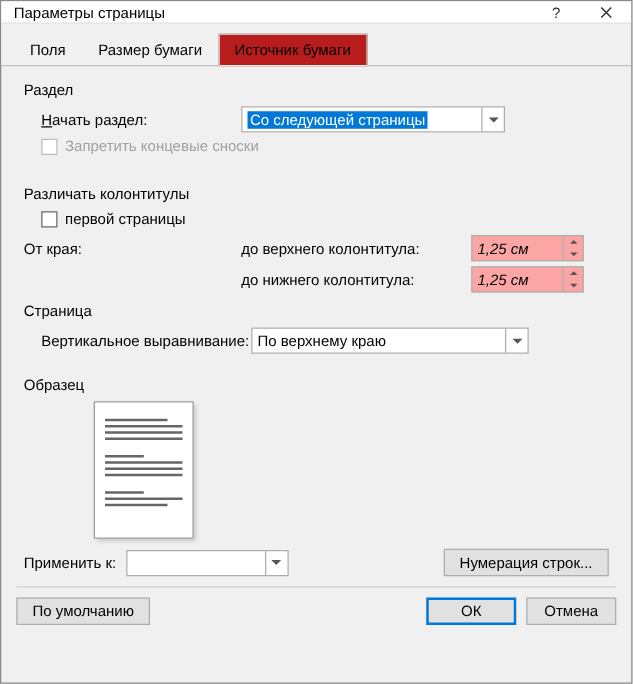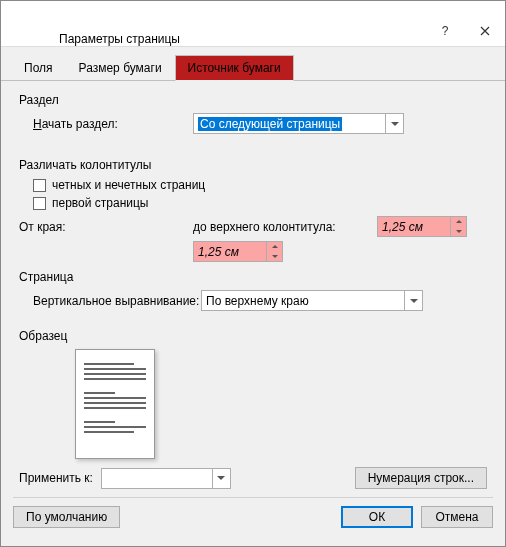--- a/index.html
+++ b/index.html
@@ -1,17 +1,17 @@
 <!DOCTYPE html>
 <html><head>
 <meta charset="utf-8">
 <style>
 * { box-sizing: border-box; font-family: 'Segoe UI', Tahoma, sans-serif; font-size: 12px; }
 body { margin: 0; background: #f0f0f0; width: 506px; height: 547px; border: 1px solid #888; }
-.titlebar { display: flex; align-items: flex-end; height: 46px; background: #fff; border-bottom: 1px solid #ddd; padding-left: 48px; }
+.titlebar { display: flex; align-items: center; height: 18px; background: #fff; border-bottom: 1px solid #ddd; }
 .titlebar-title { flex: 1; padding-left: 10px; }
 .titlebar-btn { width: 40px; height: 30px; display: flex; align-items: center; justify-content: center; color: #333; }
 .tabstrip { display: flex; padding: 8px 10px 0 10px; border-bottom: 1px solid #c0c0c0; background: #f0f0f0; }
 .tab { padding: 5px 12px; border: 1px solid transparent; border-bottom: none; margin-bottom: -1px; cursor: pointer; }
 .tab.active { background: #b91c1c; border-color: #c0c0c0; border-bottom: 1px solid #f0f0f0; position: relative; }
 .content { padding: 8px 18px 0 18px; }
 .group-label { margin: 4px 0 6px 0; }
 .row { display: flex; align-items: center; margin: 4px 0; }
 .indent { margin-left: 14px; }
 .label-u { display: inline-block; }
@@ -62,44 +62,45 @@
 <div class="content">
 
   <div class="group-label">Раздел</div>
   <div class="row indent">
     <div class="label-u" style="width:160px"><span class="ul">Н</span><span>ачать раздел:</span></div>
     <div class="select highlight" style="width:211px">
       <span class="text">Со следующей страницы</span>
       <span class="arrow"></span>
     </div>
   </div>
+  <div class="row indent">
+    <span class="checkbox disabled"></span>
+    <span class="disabled-text"><span class="ul">З</span><span>апретить концевые сноски</span></span>
+  </div>
 
   <div class="group-label" style="margin-top:24px">Различать колонтитулы</div>
-  <div class="row indent">
-    <span class="checkbox"></span>
-    <span><span class="ul">ч</span><span>етных и нечетных страниц</span></span>
-  </div>
   <div class="row indent">
     <span class="checkbox"></span>
     <span><span class="ul">п</span><span>ервой страницы</span></span>
   </div>
 
   <div class="row" style="margin-top:6px">
     <div style="width:174px">От края:</div>
     <div style="width:184px"><span>до вер</span><span class="ul">х</span><span>него колонтитула:</span></div>
     <div class="spinner">
       <div class="val">1,25 см</div>
       <div class="btns">
           <div class="sbtn up"></div>
           <div class="sbtn down"></div>
         </div>
     </div>
   </div>
   <div class="row">
     <div style="width:174px"></div>
+    <div style="width:184px"><span>до ни</span><span class="ul">ж</span><span>него колонтитула:</span></div>
     <div class="spinner">
       <div class="val">1,25 см</div>
       <div class="btns">
           <div class="sbtn up"></div>
           <div class="sbtn down"></div>
         </div>
     </div>
   </div>
 
   <div class="group-label" style="margin-top:8px">Страница</div>

